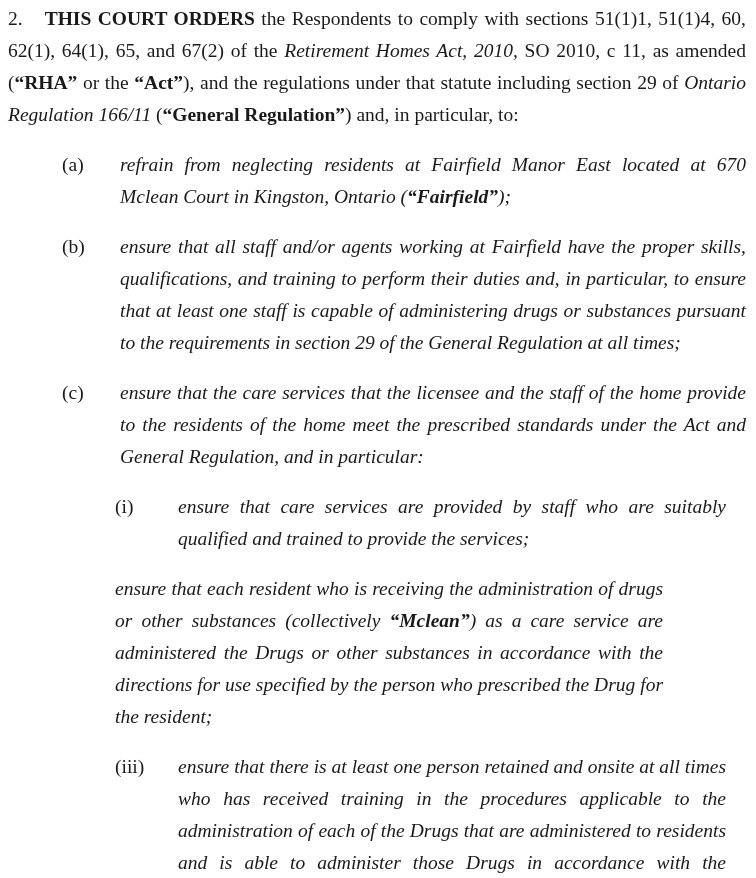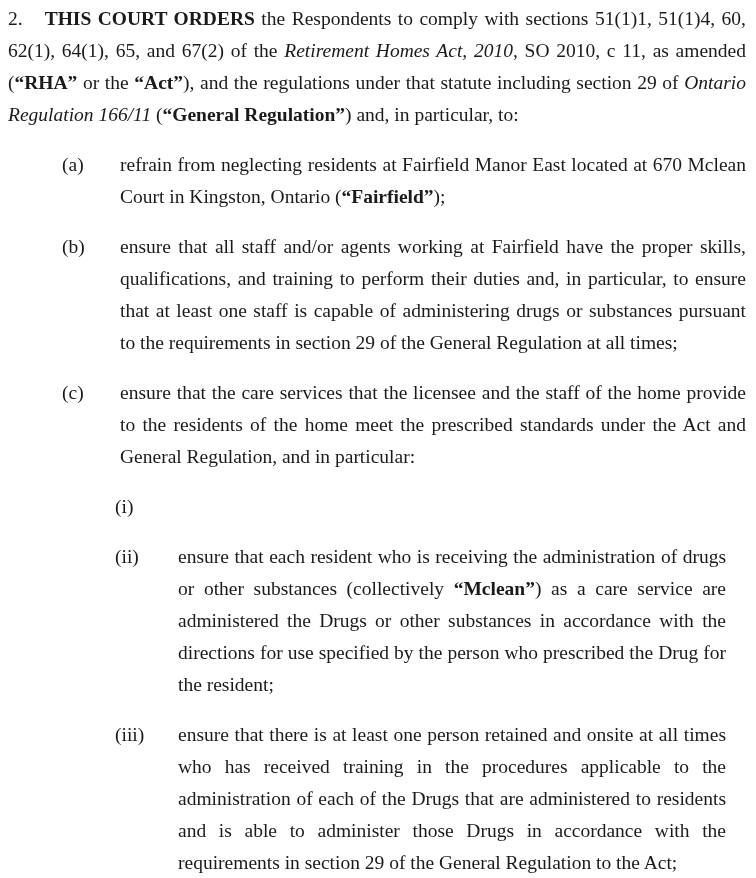--- a/index.html
+++ b/index.html
@@ -34,20 +34,21 @@
   .item {
     display: flex;
     margin-top: 18px;
   }
   .item .label {
     flex: none;
   }
   .item .text {
     flex: none;
     text-align: justify;
+    font-style: italic;
   }
   .lvl1 { margin-left: 54px; }
   .lvl1 .label { width: 58px; }
   .lvl1 .text  { width: 626px; }
   .lvl2 { margin-left: 107px; }
   .lvl2 .label { width: 63px; }
   .lvl2 .text  { width: 548px; }
   .b { font-weight: bold; }
   .i { font-style: italic; }
 </style>
@@ -68,24 +69,24 @@
     <div class="text"><span>ensure that all staff and/or agents working at Fairfield have the proper skills, qualifications, and training to perform their duties and, in particular, to ensure that at least one staff is capable of administering drugs or substances pursuant to the requirements in section 29 of the General Regulation at all times;</span></div>
   </div>
 
   <div class="item lvl1">
     <span class="label">(c)</span>
     <div class="text"><span>ensure that the care services that the licensee and the staff of the home provide to the residents of the home meet the prescribed standards under the Act and General Regulation, and in particular:</span></div>
   </div>
 
   <div class="item lvl2">
     <span class="label">(i)</span>
+    <div class="text"><span>ensure that care services are provided by staff who are suitably qualified and trained to provide the services;</span></div>
   </div>
 
   <div class="item lvl2">
-    <span class="label">(ii)</span>
     <div class="text"><span>ensure that each resident who is receiving the administration of drugs or other substances (collectively </span><span class="b">“Mclean”</span><span>) as a care service are administered the Drugs or other substances in accordance with the directions for use specified by the person who prescribed the Drug for the resident;</span></div>
   </div>
 
   <div class="item lvl2">
     <span class="label">(iii)</span>
     <div class="text"><span>ensure that there is at least one person retained and onsite at all times who has received training in the procedures applicable to the administration of each of the Drugs that are administered to residents and is able to administer those Drugs in accordance with the requirements in section 29 of the General Regulation to the Act;</span></div>
   </div>
 
 </div>
 

